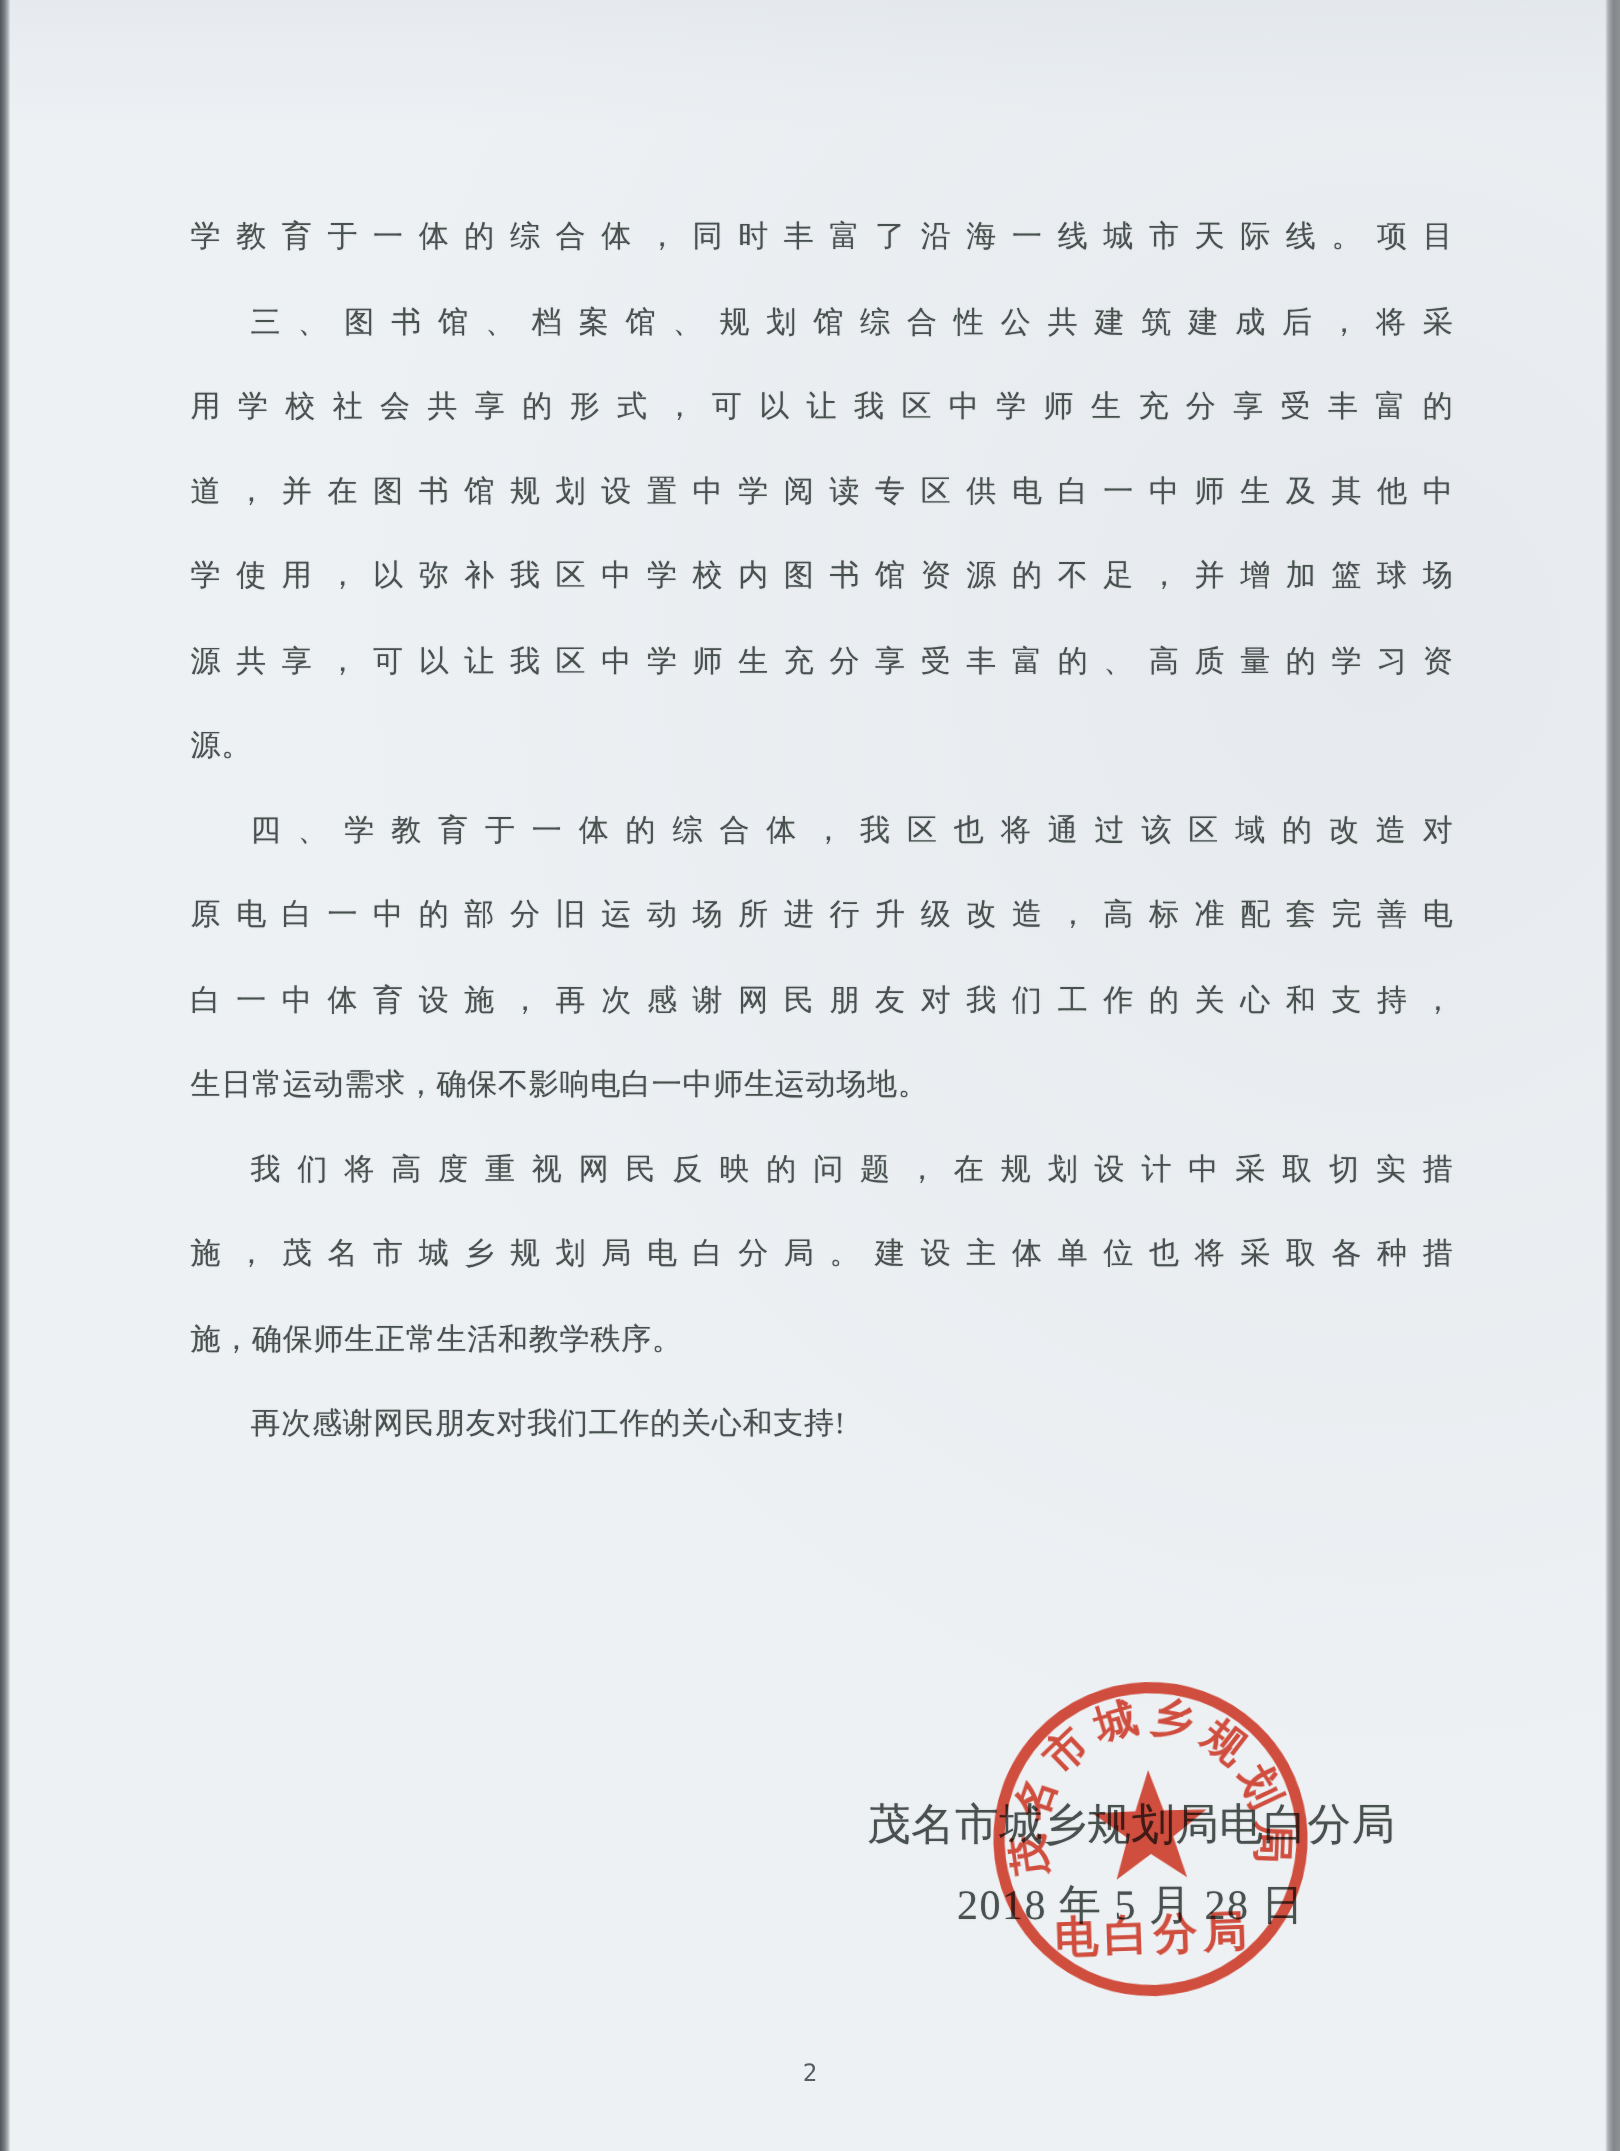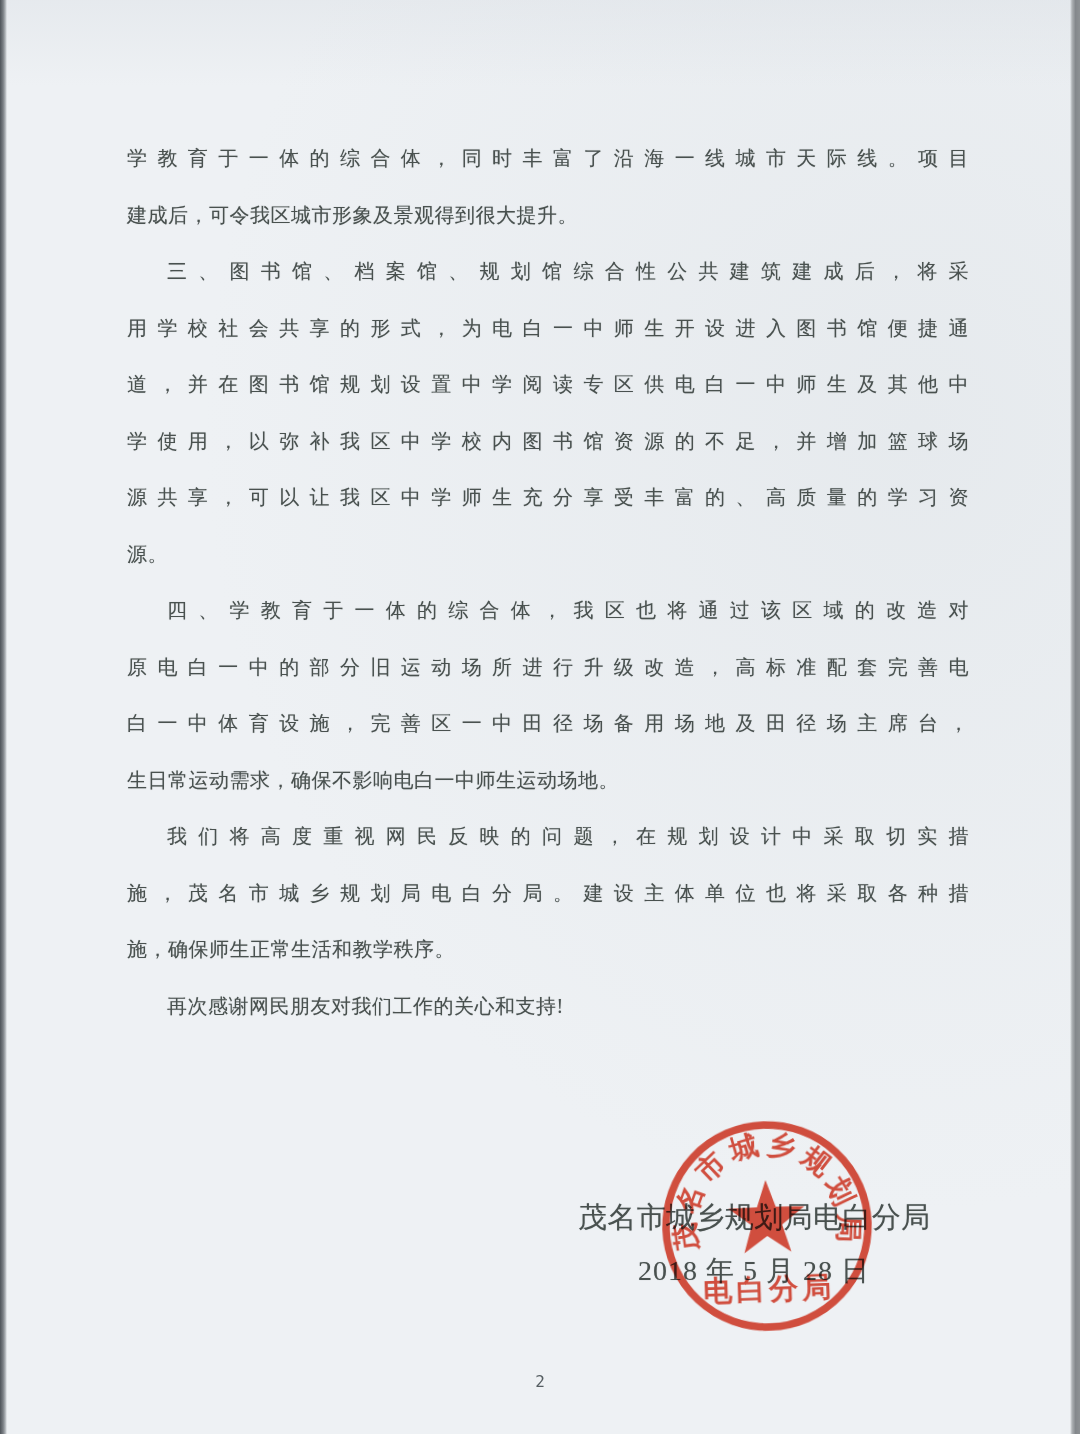--- a/index.html
+++ b/index.html
@@ -53,32 +53,31 @@
 </head>
 <body>
 
 <div class="scan-tint"></div>
 <div class="edge-left"></div>
 <div class="edge-right"></div>
 
 <div class="doc-body">
 
   <div class="ln just">学教育于一体的综合体，同时丰富了沿海一线城市天际线。项目</div>
-  <div class="ln">建成后，可令我区城市形象及景观得到很大提升。</div>
 
   <div class="ln just ind">三、图书馆、档案馆、规划馆综合性公共建筑建成后，将采</div>
-  <div class="ln just">用学校社会共享的形式，为电白一中师生开设进入图书馆便捷通</div>
+  <div class="ln just">用学校社会共享的形式，可以让我区中学师生充分享受丰富的</div>
   <div class="ln just">道，并在图书馆规划设置中学阅读专区供电白一中师生及其他中</div>
   <div class="ln just">学使用，以弥补我区中学校内图书馆资源的不足，并增加篮球场</div>
   <div class="ln just">源共享，可以让我区中学师生充分享受丰富的、高质量的学习资</div>
   <div class="ln">源。</div>
 
   <div class="ln just ind">四、学教育于一体的综合体，我区也将通过该区域的改造对</div>
   <div class="ln just">原电白一中的部分旧运动场所进行升级改造，高标准配套完善电</div>
-  <div class="ln just">白一中体育设施，完善区一中田径场备用场地及田径场主席台，</div>
+  <div class="ln just">白一中体育设施，再次感谢网民朋友对我们工作的关心和支持，</div>
   <div class="ln">生日常运动需求，确保不影响电白一中师生运动场地。</div>
 
   <div class="ln just ind">我们将高度重视网民反映的问题，在规划设计中采取切实措</div>
   <div class="ln just">施，茂名市城乡规划局电白分局。建设主体单位也将采取各种措</div>
   <div class="ln">施，确保师生正常生活和教学秩序。</div>
 
   <div class="ln ind">再次感谢网民朋友对我们工作的关心和支持!</div>
 </div>
 
 <div class="signature">

